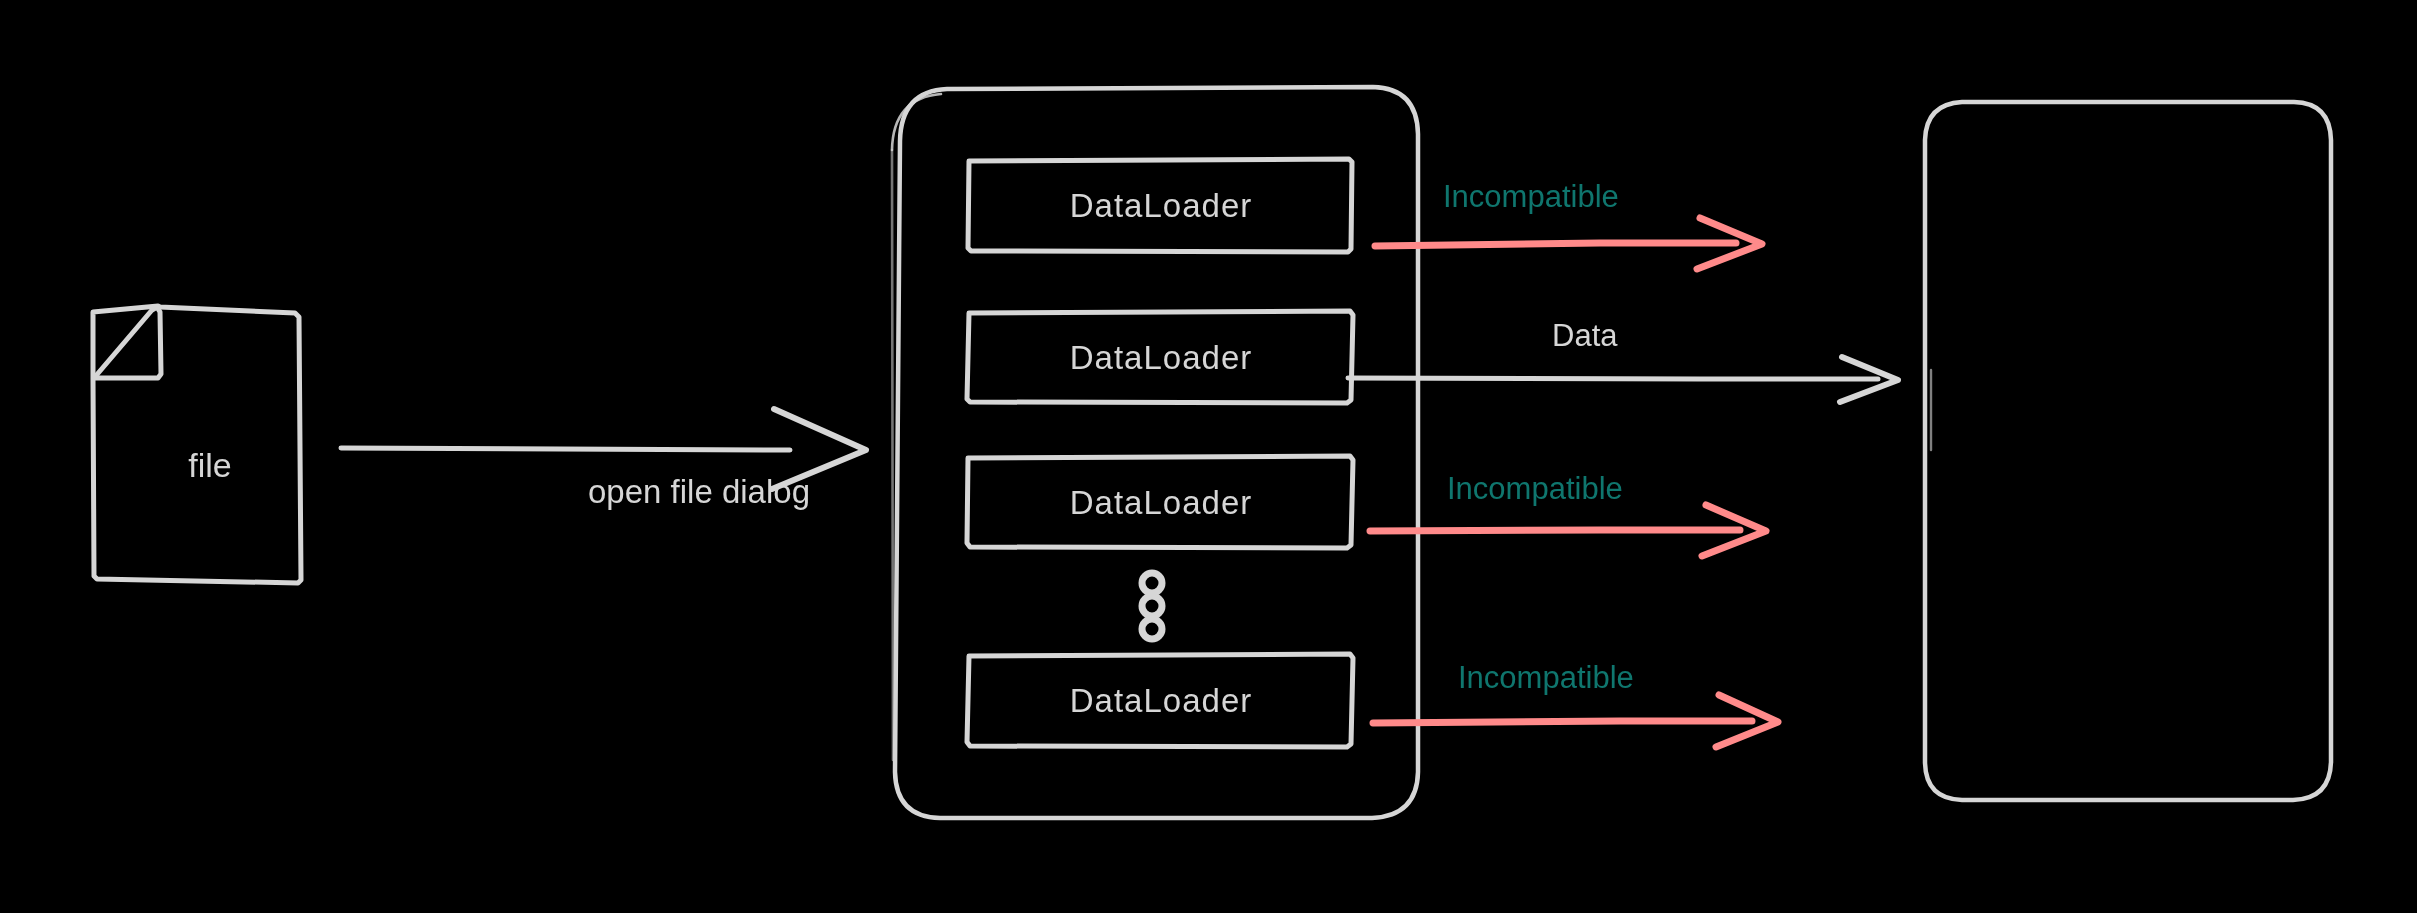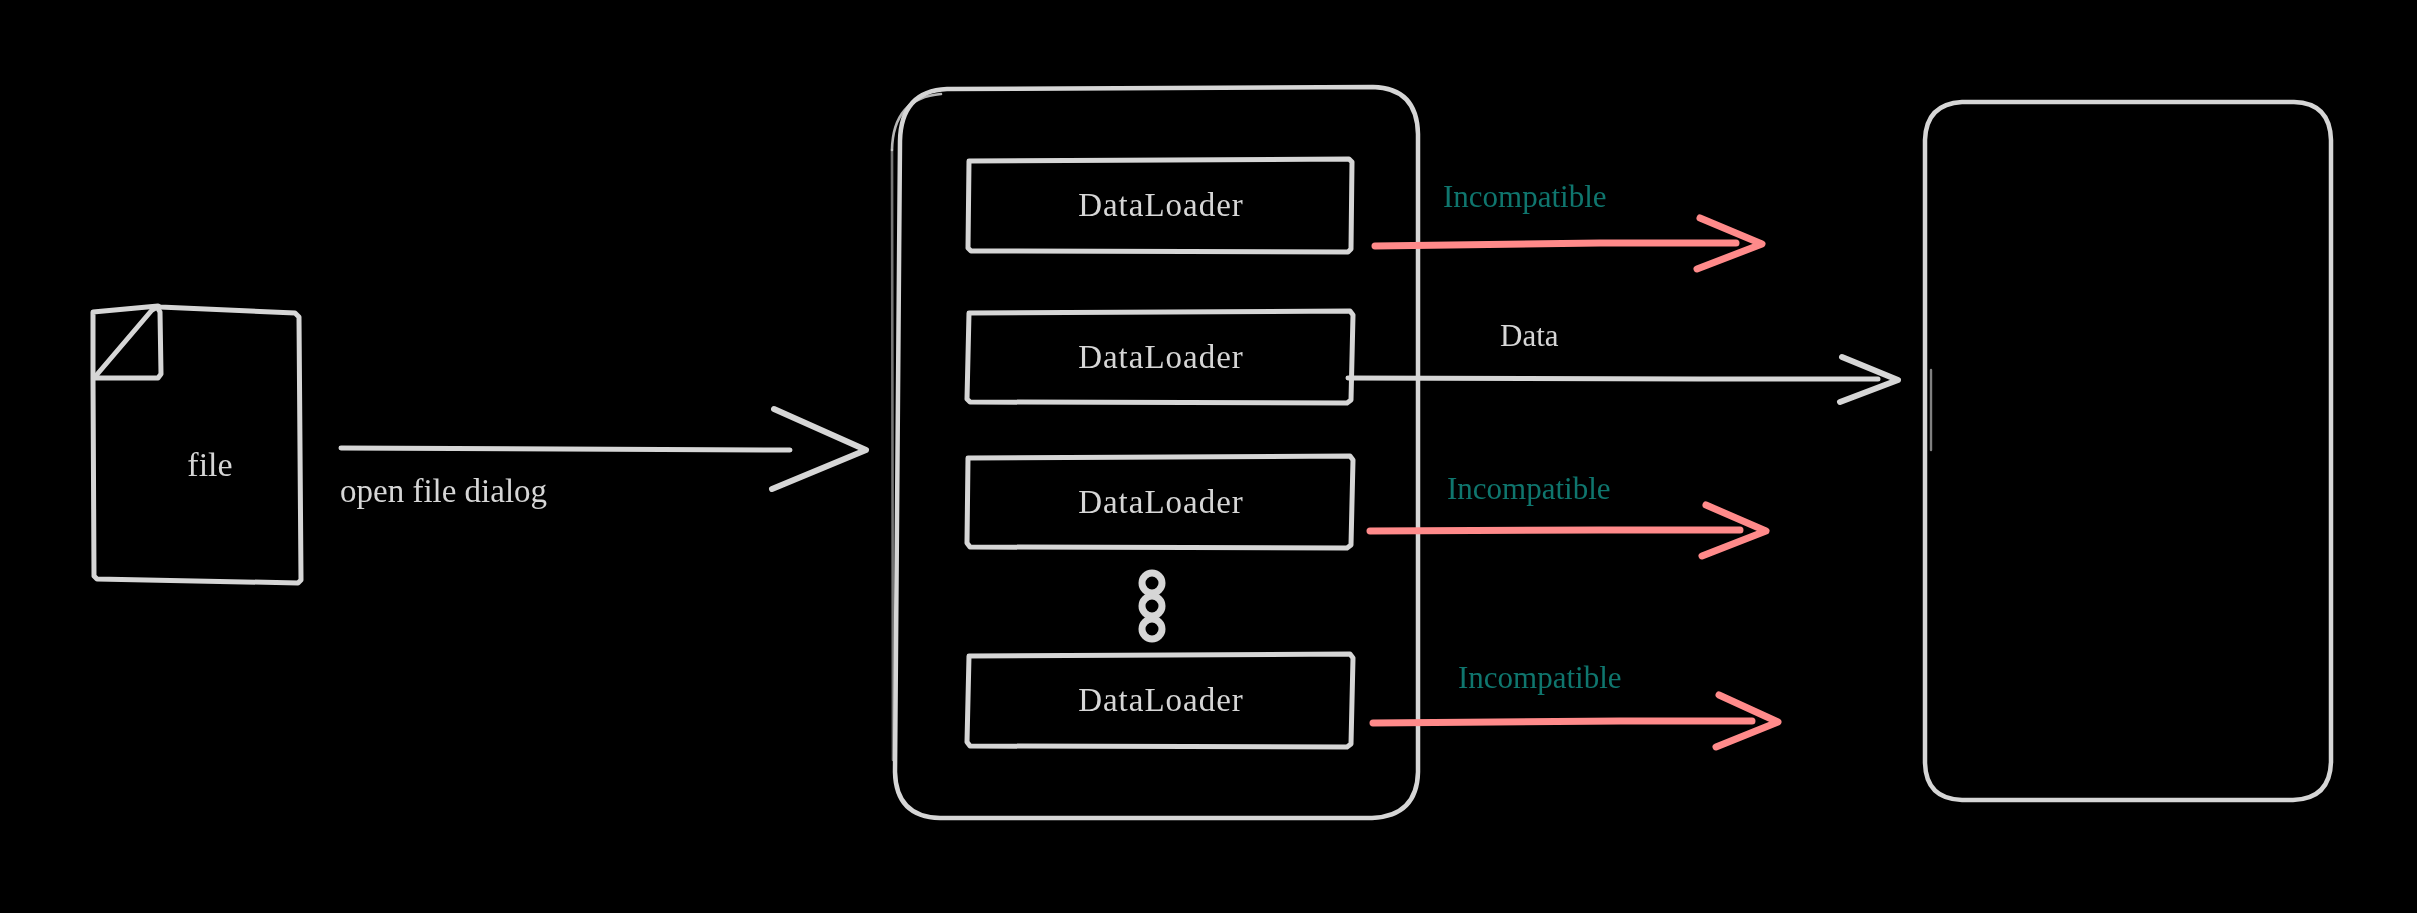--- a/index.html
+++ b/index.html
@@ -19,57 +19,57 @@
   }
   #sketch {
     position: absolute;
     top: 0; left: 0;
     width: 2417px;
     height: 913px;
   }
   .lbl {
     position: absolute;
     color: #d6d6d6;
-    font-family: Liberation Serif, serif;
+    font-family: Liberation Sans, sans-serif;
     white-space: nowrap;
     line-height: 1;
     user-select: none;
   }
   .lbl-red { color: #0f766e; }
 
   
   #file-label {
     left: 130px; top: 448px;
     width: 160px; text-align: center;
     font-size: 34px;
   }
   #flow-label-1 {
     left: 340px; top: 382px;
     width: 470px; text-align: center;
     font-size: 33px;
   }
   #flow-label-2 {
     left: 340px; top: 475px;
-    width: 470px; text-align: left;
+    width: 470px; text-align: right;
     font-size: 33px;
   }
   .dl-label {
     left: 970px;
     width: 382px;
     text-align: center;
     font-size: 33px;
     letter-spacing: 1px;
   }
   #dl-label-0 { top: 189px; }
   #dl-label-1 { top: 341px; }
   #dl-label-2 { top: 486px; }
   #dl-label-3 { top: 684px; }
 
   #edge-label-0 { left: 1443px; top: 181px; font-size: 31px; }
-  #edge-label-1 { left: 1500px; top: 320px; font-size: 31px; }
+  #edge-label-1 { left: 1552px; top: 320px; font-size: 31px; }
   #edge-label-2 { left: 1447px; top: 473px; font-size: 31px; }
   #edge-label-3 { left: 1458px; top: 662px; font-size: 31px; }
 
   #store-label {
     left: 1925px; top: 432px;
     width: 405px; text-align: center;
     font-size: 34px;
     letter-spacing: 4px;
   }
 </style>

